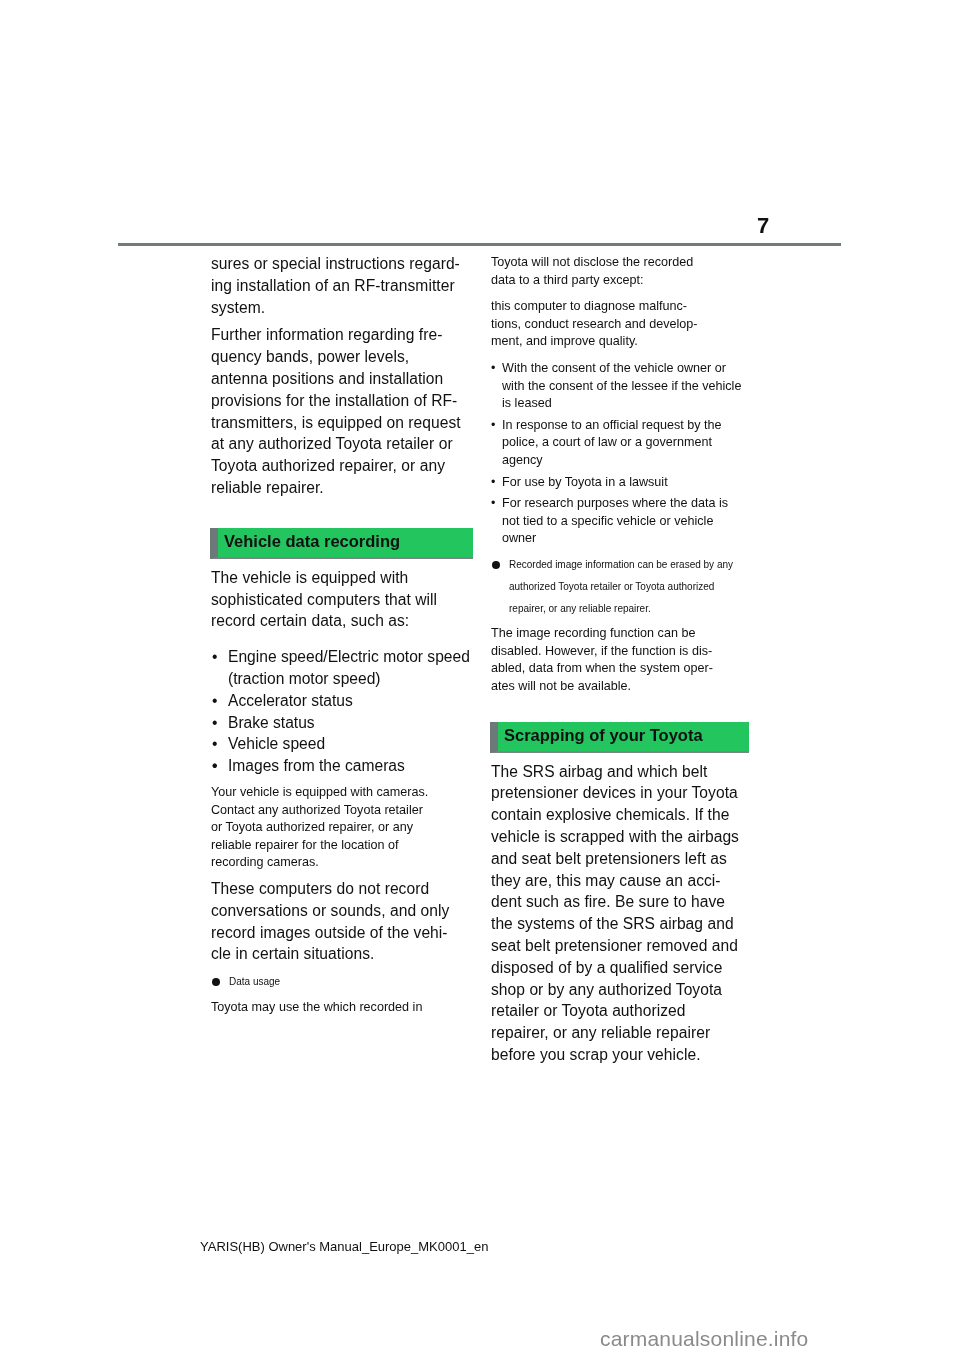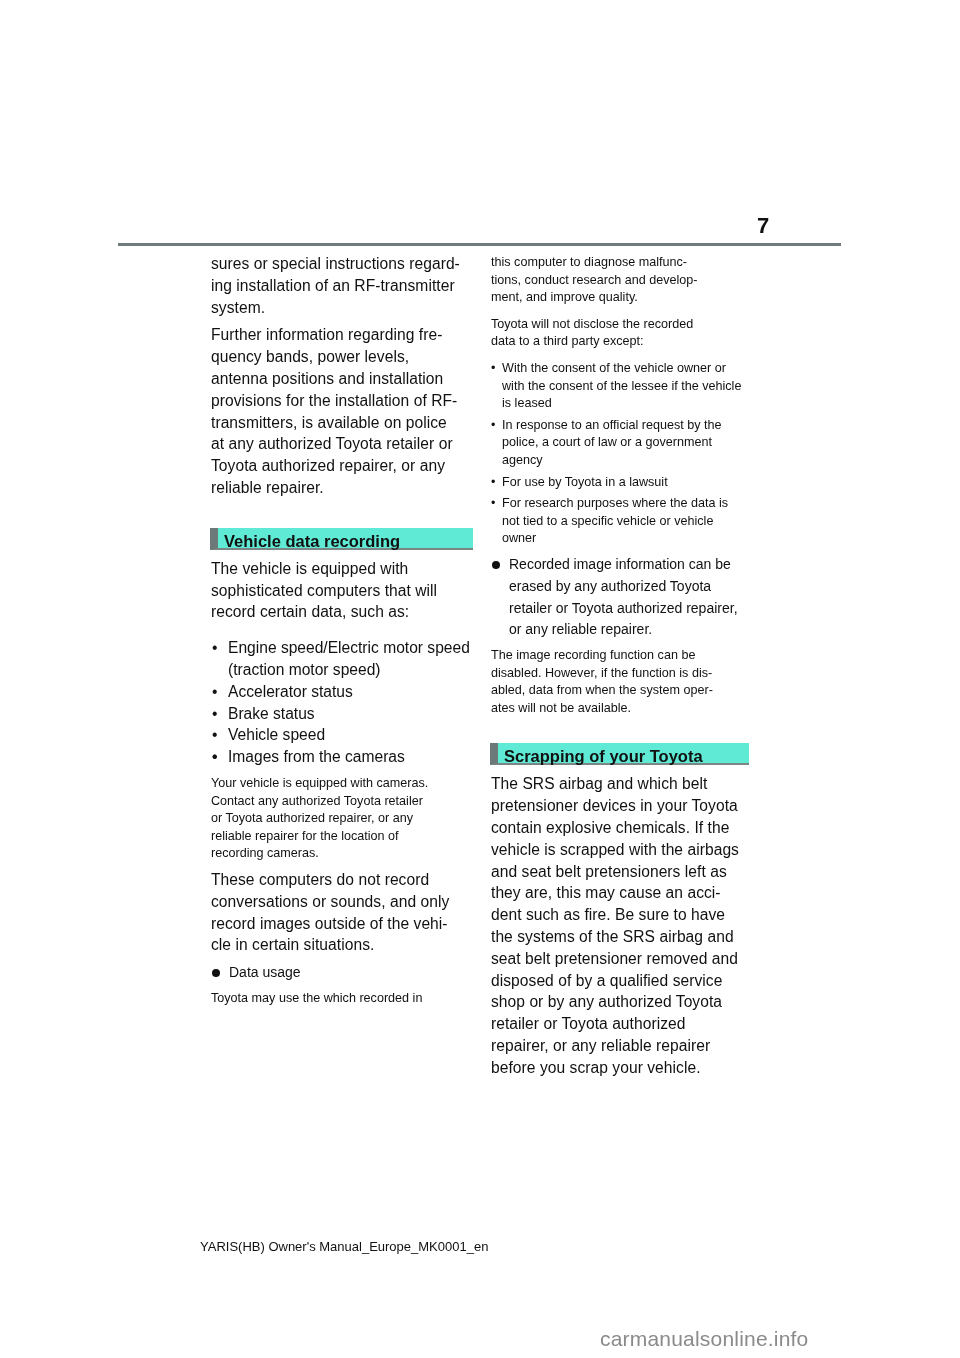--- a/index.html
+++ b/index.html
@@ -11,23 +11,23 @@
   .col-left { left: 211px; top: 253px; width: 262px; }
   .col-right { left: 491px; top: 254px; width: 262px; }
   .big { font-size: 15.6px; line-height: 21.8px; margin: 0 0 6px 0; letter-spacing: 0.05px; }
   .small { font-size: 12.6px; line-height: 17.6px; margin: 0 0 6px 0; }
   ul.big-list { list-style: none; margin: 0 0 7px 0; padding: 0; }
   ul.big-list li { position: relative; padding-left: 17px; font-size: 15.6px; line-height: 21.8px; }
   ul.big-list li .bul { position: absolute; left: 1px; top: 0; }
   ul.small-list { list-style: none; margin: 0 0 6px 0; padding: 0; }
   ul.small-list li { position: relative; padding-left: 11px; font-size: 12.6px; line-height: 17.6px; margin-bottom: 4px; }
   ul.small-list li .bul { position: absolute; left: 0; top: 0; }
-  .dot-item { position: relative; padding-left: 18px; font-size: 14px; line-height: 21.8px; margin: 0 0 6px 0; }
+  .dot-item { position: relative; padding-left: 18px; font-size: 10px; line-height: 21.8px; margin: 0 0 6px 0; }
   .dot-item .dot { position: absolute; left: 1px; top: 7px; width: 8px; height: 8px; border-radius: 50%; background: #111; }
-  .heading { position: relative; height: 22px; background: #5eead4; border-left: 8px solid #6c7978;
+  .heading { position: relative; height: 31px; background: #22c55e; border-left: 8px solid #6c7978;
              border-bottom: 2px solid #7a8584; margin-left: -1px; box-sizing: border-box; }
   .heading span { position: absolute; left: 6px; top: 4px; font-size: 16.5px; font-weight: bold; color: #111; }
   .footer { position: absolute; left: 200px; top: 1239px; font-size: 13px; color: #111; }
   .watermark { position: absolute; left: 600px; top: 1327px; font-size: 21px; color: #8a8a8a; letter-spacing: 0.2px; }
 </style>
 </head>
 <body>
 
 <div class="page-num">7</div>
 <div class="rule"></div>
@@ -36,21 +36,21 @@
   <p class="big">
     <span>sures or special instructions regard-</span><br>
     <span>ing installation of an RF-transmitter</span><br>
     <span>system.</span>
   </p>
   <p class="big">
     <span>Further information regarding fre-</span><br>
     <span>quency bands, power levels,</span><br>
     <span>antenna positions and installation</span><br>
     <span>provisions for the installation of RF-</span><br>
-    <span>transmitters, is available on police</span><br>
+    <span>transmitters, is equipped on request</span><br>
     <span>at any authorized Toyota retailer or</span><br>
     <span>Toyota authorized repairer, or any</span><br>
     <span>reliable repairer.</span>
   </p>
 
   <div style="height:23px"></div>
   <div class="heading">
     <span>Vehicle data recording</span>
   </div>
   <div style="height:8px"></div>
@@ -86,27 +86,27 @@
 
   <div class="dot-item">
     <span class="dot"></span>
     <span>Data usage</span>
   </div>
   <p class="small">Toyota may use the which recorded in</p>
 </div>
 
 <div class="col col-right">
   <p class="small" style="margin-bottom:9px">
+    <span>Toyota will not disclose the recorded</span><br>
+    <span>data to a third party except:</span>
+  </p>
+  <p class="small" style="margin-bottom:9px">
     <span>this computer to diagnose malfunc-</span><br>
     <span>tions, conduct research and develop-</span><br>
     <span>ment, and improve quality.</span>
-  </p>
-  <p class="small" style="margin-bottom:9px">
-    <span>Toyota will not disclose the recorded</span><br>
-    <span>data to a third party except:</span>
   </p>
   <ul class="small-list" style="width:255px">
     <li><span class="bul">•</span><span>With the consent of the vehicle owner or with the consent of the lessee if the vehicle is leased</span></li>
     <li><span class="bul">•</span><span>In response to an official request by the police, a court of law or a government agency</span></li>
     <li><span class="bul">•</span><span>For use by Toyota in a lawsuit</span></li>
     <li><span class="bul">•</span><span>For research purposes where the data is not tied to a specific vehicle or vehicle owner</span></li>
   </ul>
 
   <div class="dot-item" style="width:240px">
     <span class="dot"></span>

